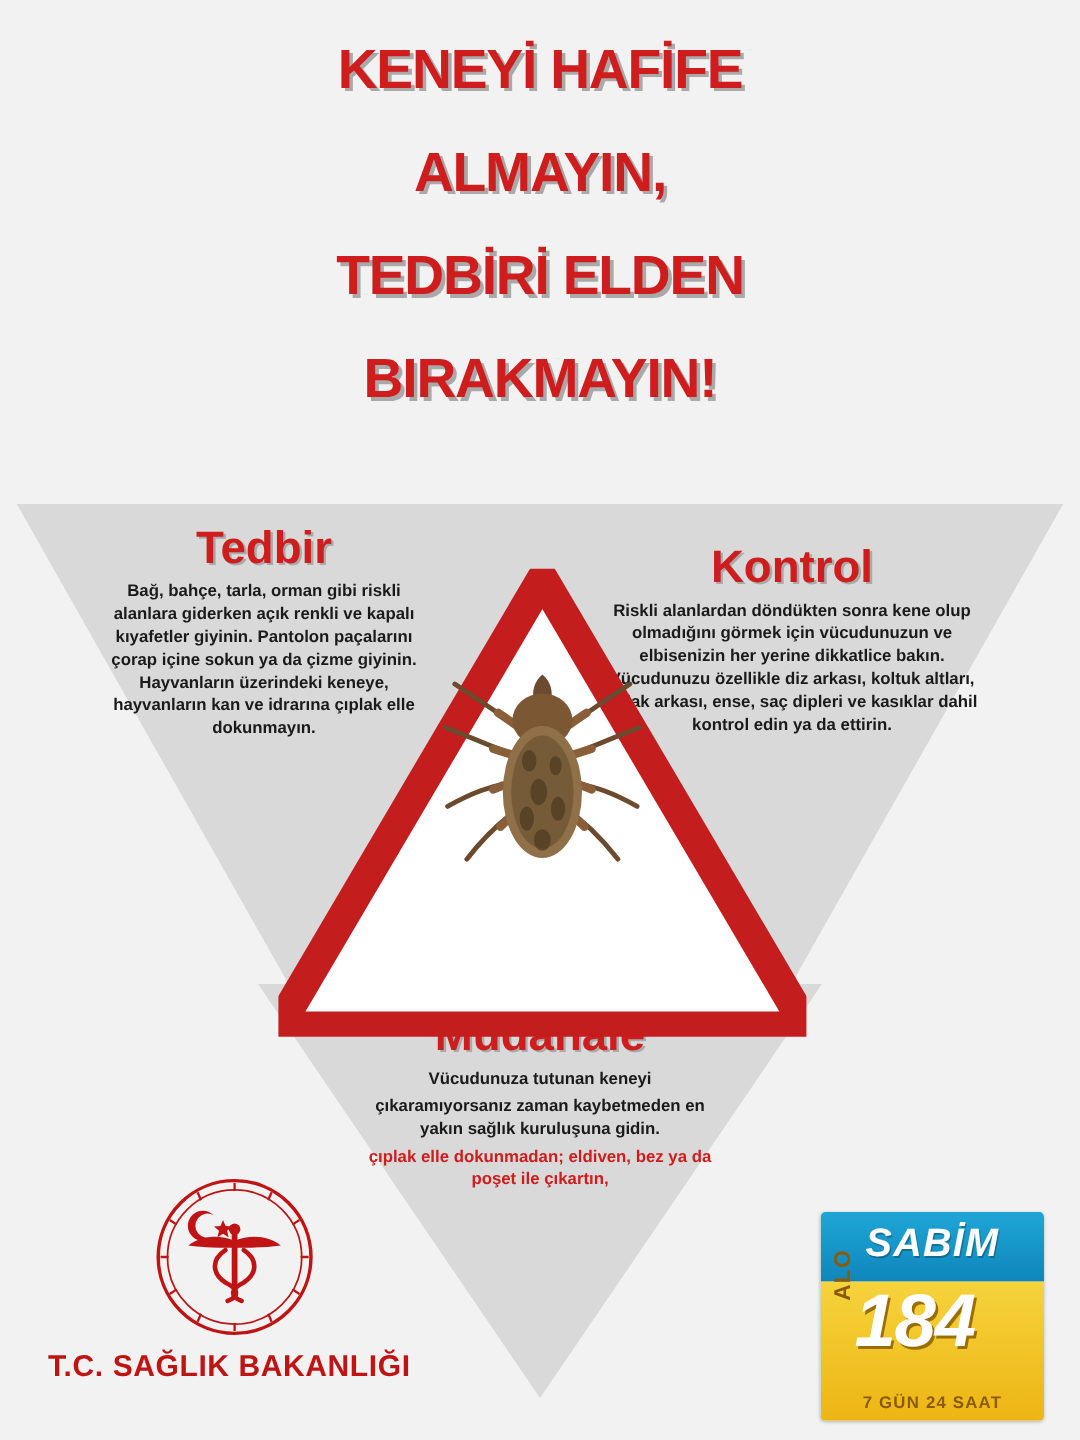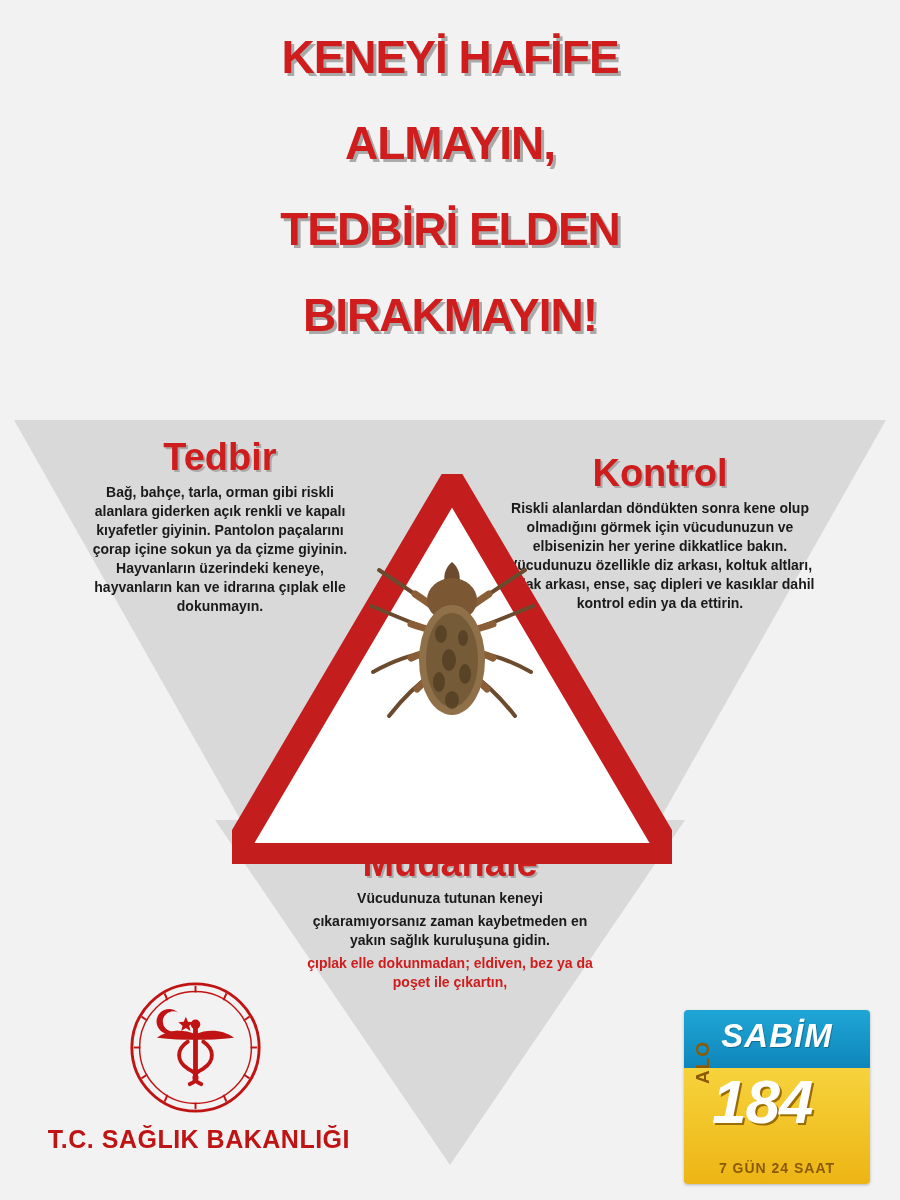--- a/index.html
+++ b/index.html
@@ -130,21 +130,21 @@
     height: 200px;
     z-index: 6;
   }
 
   
   .ministry {
     position: absolute;
     left: 40px;
     top: 980px;
     width: 310px;
-    text-align: right;
+    text-align: left;
   }
   .ministry .seal {
     width: 135px;
     height: 135px;
     margin: 0 auto;
     display: block;
   }
   .ministry .caption {
     margin-top: 10px;
     font-size: 25px;

